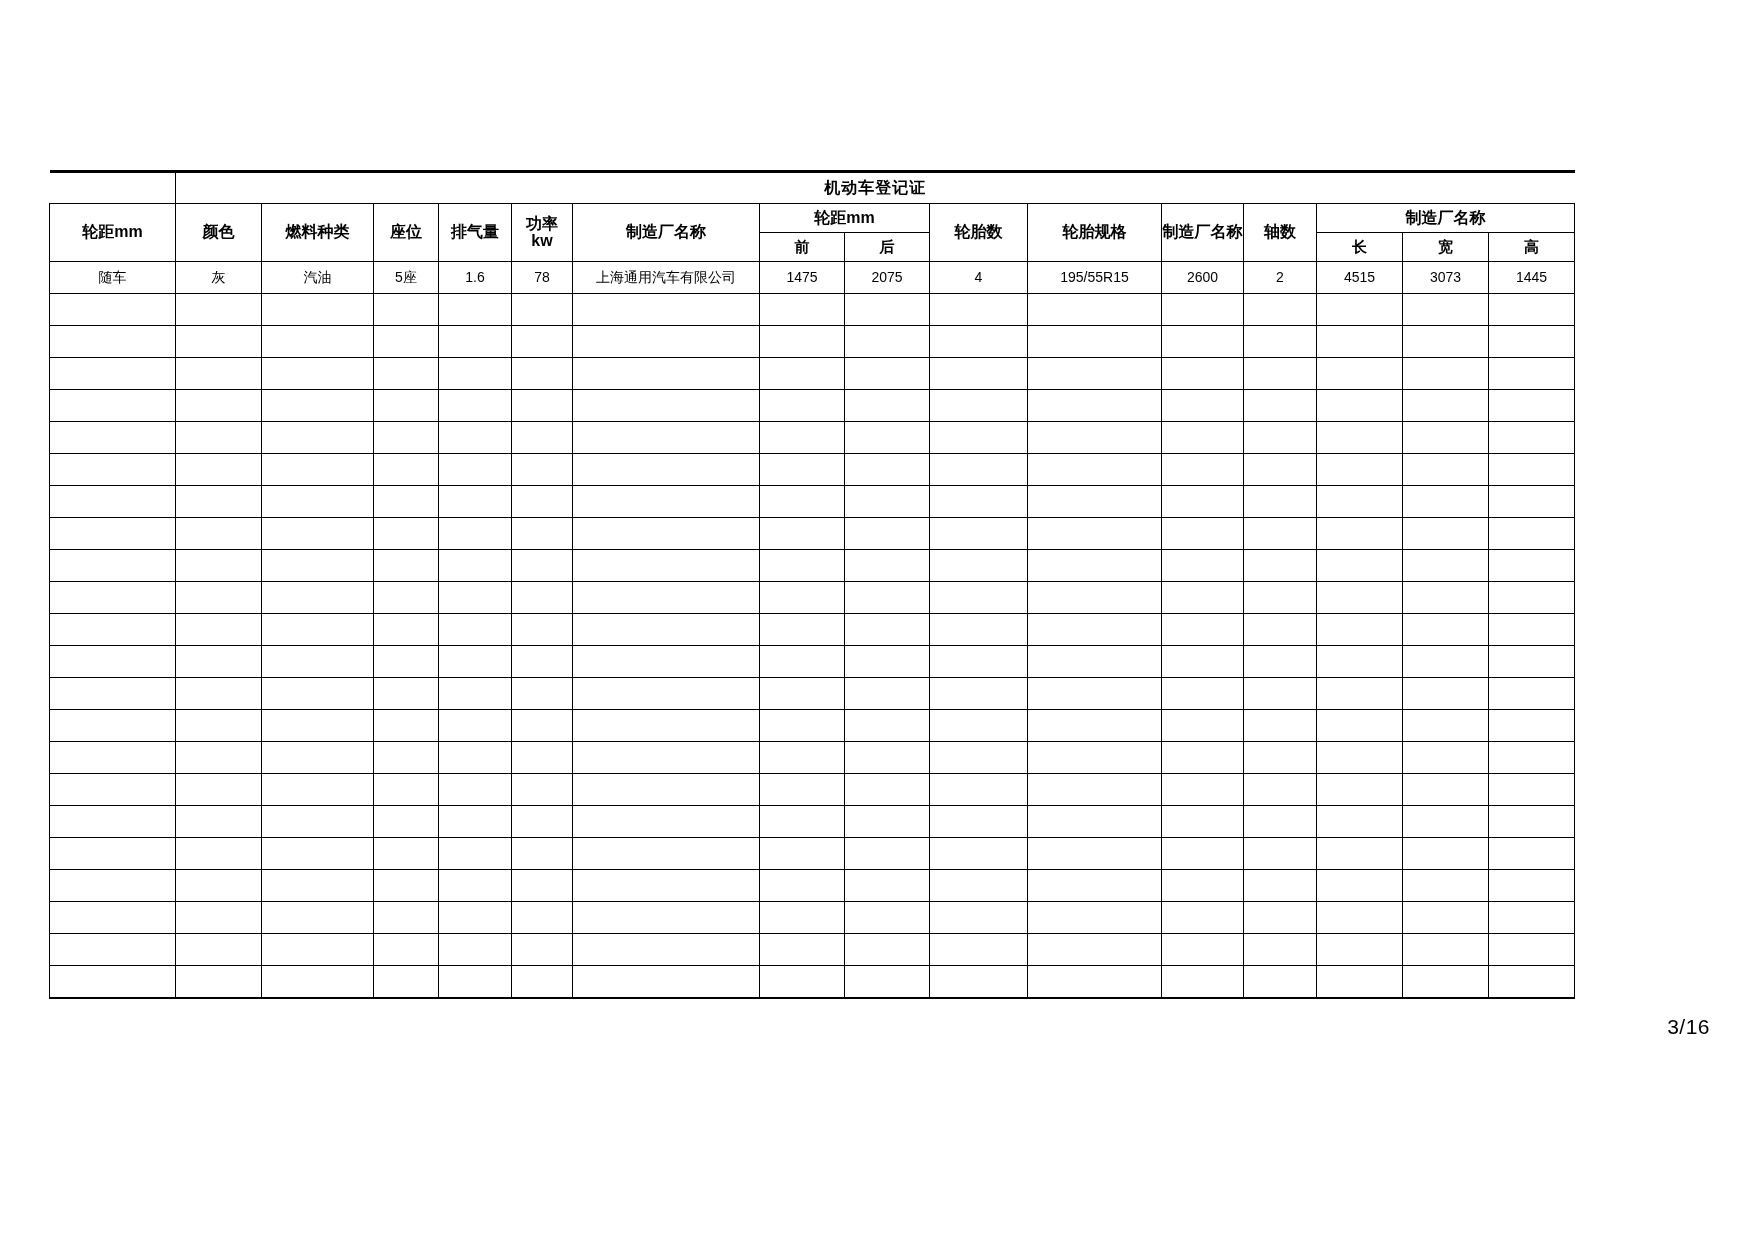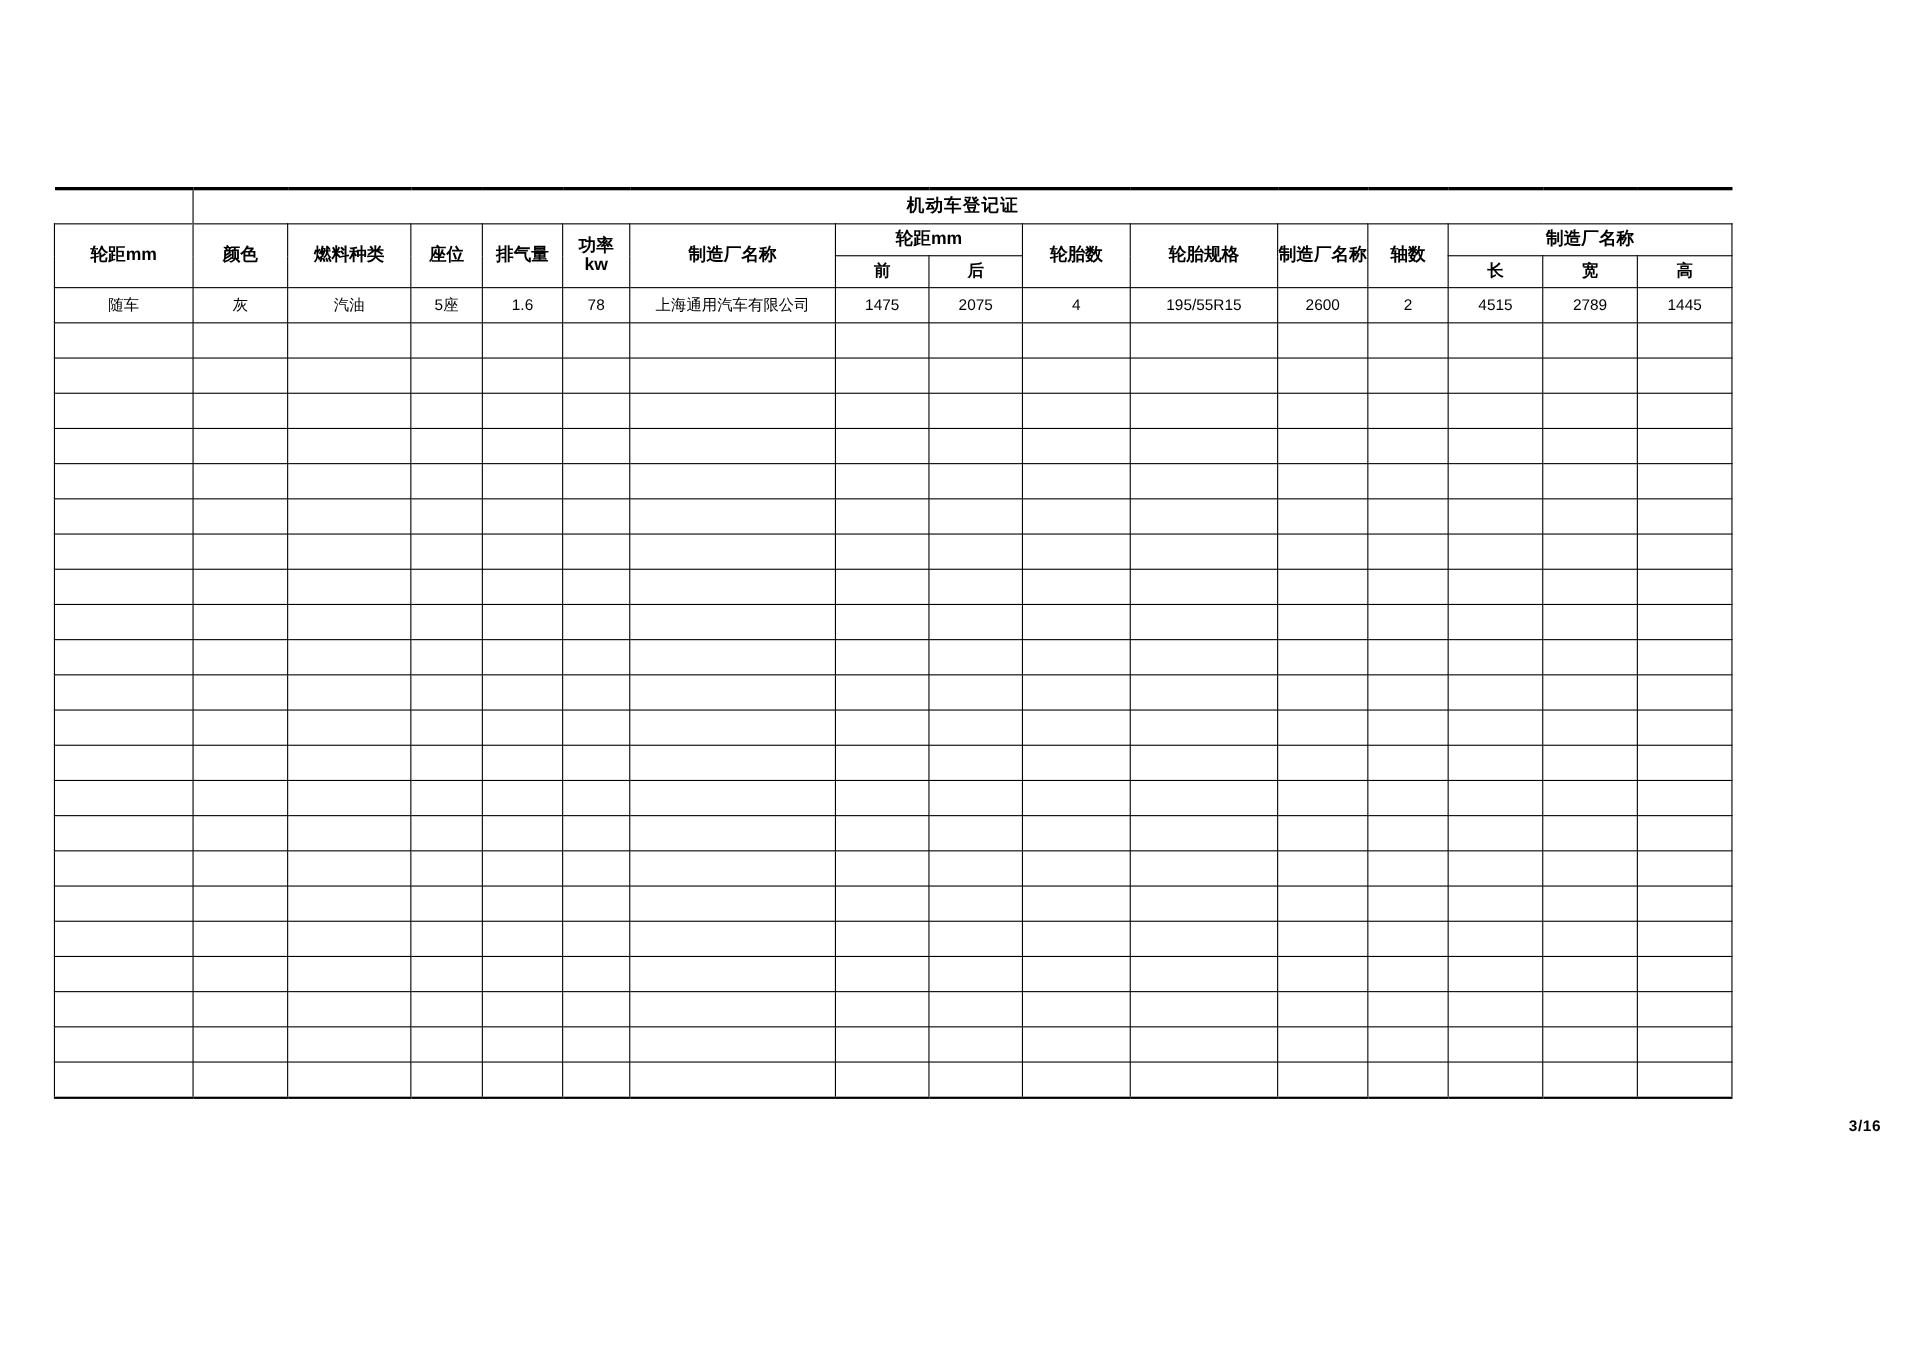--- a/index.html
+++ b/index.html
@@ -79,22 +79,22 @@
     display: block;
     line-height: 1.05;
   }
   .maker-cell {
     font-size: 14px;
   }
   .page-num {
     position: absolute;
     right: 44px;
     top: 1015px;
-    font-size: 14px;
-    font-weight: bold;
+    font-size: 21px;
+    font-weight: normal;
     letter-spacing: 0.5px;
   }
   
   tr.last-row td {
     border-bottom: 2px solid #000000;
   }
 </style>
 </head>
 <body>
 
@@ -162,21 +162,21 @@
         <td>1.6</td>
         <td>78</td>
         <td class="maker-cell">上海通用汽车有限公司</td>
         <td>1475</td>
         <td>2075</td>
         <td>4</td>
         <td>195/55R15</td>
         <td>2600</td>
         <td>2</td>
         <td>4515</td>
-        <td>2789</td>
+        <td>3073</td>
         <td>1445</td>
       </tr>
 
     <tr class="blank-row">
           <td>&nbsp;</td>
           <td>&nbsp;</td>
           <td>&nbsp;</td>
           <td>&nbsp;</td>
           <td>&nbsp;</td>
           <td>&nbsp;</td>

